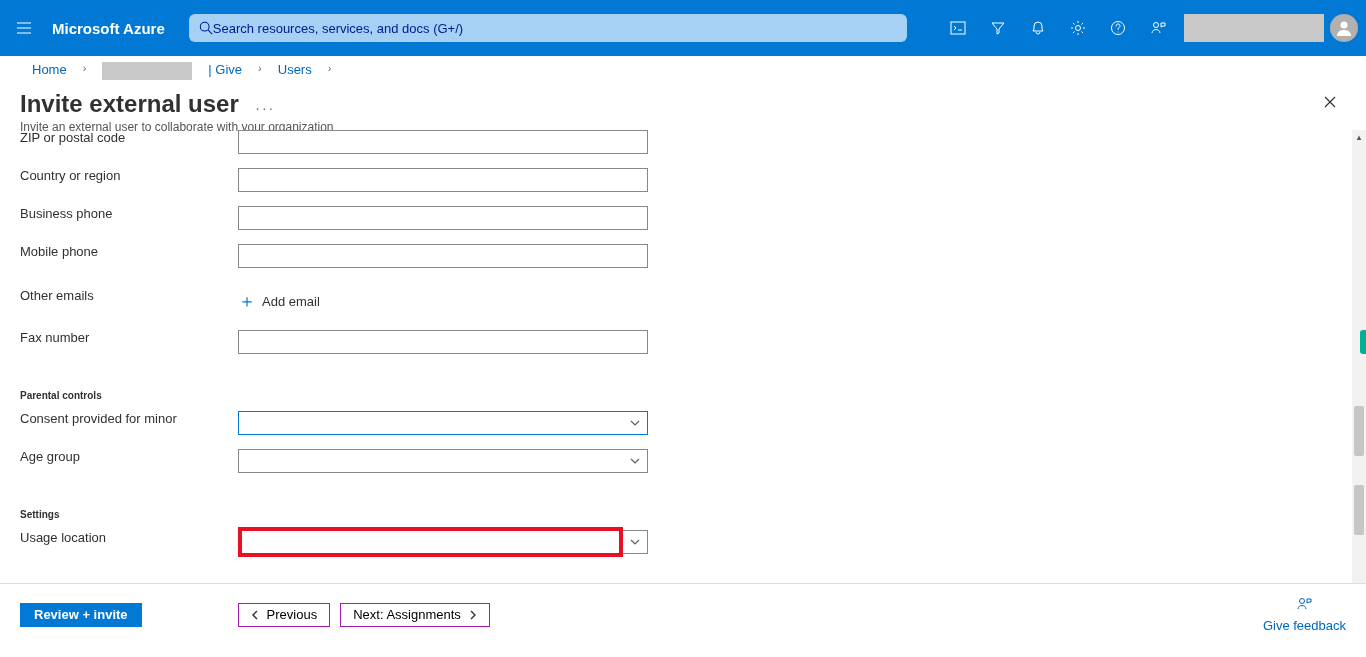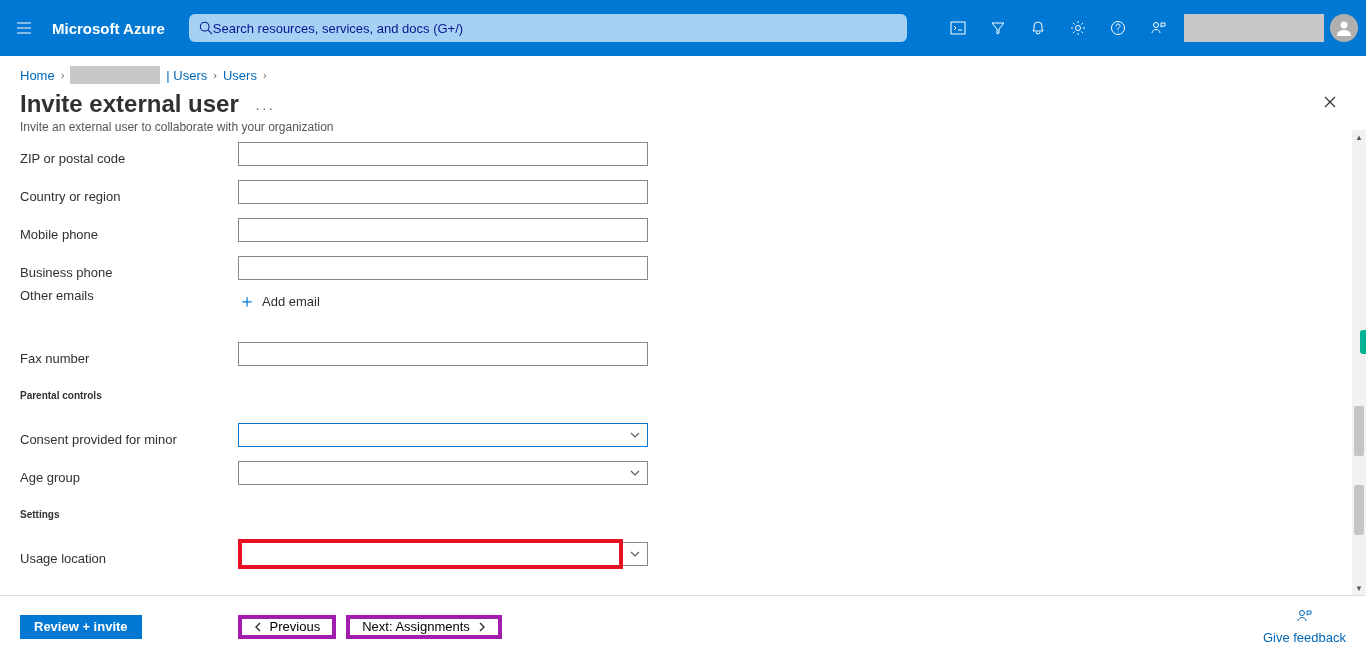--- a/index.html
+++ b/index.html
@@ -11,56 +11,56 @@
 .brand { font-size: 15px; font-weight: 600; padding: 0 16px 0 4px; white-space: nowrap; cursor: pointer; }
 .search-wrap { flex: 0 0 718px; height: 28px; background: #a6d1f5; border-radius: 6px; display: flex; align-items: center; padding: 0 10px; color: #00188f; margin-left: 8px; }
 .search-wrap input { flex: 1; border: none; background: transparent; outline: none; font-size: 13px; color: #00188f; }
 .search-wrap input::placeholder { color: #00188f; }
 .icon-row { display: flex; align-items: center; height: 100%; margin-left: auto; }
 .icon-btn { width: 40px; height: 40px; display: flex; align-items: center; justify-content: center; cursor: pointer; }
 .account-area { width: 140px; height: 28px; background: #c8c8c8; margin: 0 6px; }
 .avatar { width: 28px; height: 28px; border-radius: 50%; background: #b0b0b0; display: flex; align-items: center; justify-content: center; margin-right: 8px; }
 
 
-.breadcrumb { display: flex; align-items: center; height: 32px; padding: 6px 20px 0; font-size: 13px; gap: 6px; }
+.breadcrumb { display: flex; align-items: flex-start; height: 32px; padding: 6px 32px 0; font-size: 13px; gap: 16px; }
 .breadcrumb a { color: #0067b8; text-decoration: none; cursor: pointer; }
 .breadcrumb .chev { color: #666; font-size: 11px; }
 .bc-redact { display: inline-block; width: 90px; height: 18px; background: #c8c8c8; vertical-align: middle; }
 
 
 .pagehead { padding: 2px 20px 8px; position: relative; }
 .pagehead h1 { font-size: 24px; font-weight: 600; display: inline-block; }
 .pagehead .more { display: inline-block; margin-left: 12px; color: #666; cursor: pointer; letter-spacing: 2px; font-size: 14px; vertical-align: middle; }
 .pagehead .closex { position: absolute; right: 28px; top: 6px; cursor: pointer; }
 .subtitle { font-size: 12px; color: #555; margin-top: 2px; }
 
 
 .form-scroll { position: absolute; top: 130px; bottom: 62px; left: 0; right: 12px; overflow-y: auto; }
 .form-inner { padding: 0 20px; }
-.row { display: flex; align-items: flex-end; min-height: 36px; margin-bottom: 2px; }
+.row { display: flex; align-items: flex-start; min-height: 36px; margin-bottom: 2px; }
 .row label { width: 218px; font-size: 13px; color: #323130; }
 .row .ctrl { width: 410px; }
 .txt { width: 100%; height: 24px; border: 1px solid #8a8886; padding: 0 6px; font-size: 13px; outline: none; background: #fff; }
 .sel { width: 100%; height: 24px; border: 1px solid #8a8886; background: #fff; display: flex; align-items: center; justify-content: flex-end; padding: 0 6px; cursor: pointer; }
 .sel.focused { border: 1px solid #0078d4; }
 .sel .chev-d svg { width: 12px; height: 12px; }
 .add-email { display: inline-flex; align-items: center; gap: 6px; color: #323130; font-size: 13px; cursor: pointer; padding: 4px 0; }
 .add-email .plus { color: #0078d4; font-size: 18px; font-weight: 300; line-height: 1; }
 
 .sect { font-size: 10px; font-weight: 600; margin: 24px 0 10px; }
 
 
 .usage-ctrl { position: relative; width: 410px; }
 .usage-ctrl .highlight-box { position: absolute; left: 0; top: -3px; width: 385px; height: 30px; border: 4px solid #e81123; pointer-events: none; z-index: 2; }
 .usage-ctrl .sel { position: relative; }
 
 
-.footer { position: absolute; left: 0; right: 0; bottom: 0; height: 62px; border-top: 1px solid #e1dfdd; display: flex; align-items: center; padding: 0 20px; background: #fff; }
+.footer { position: absolute; left: 0; right: 0; bottom: 12px; height: 62px; border-top: 1px solid #e1dfdd; display: flex; align-items: center; padding: 0 20px; background: #fff; }
 .btn-primary { background: #0078d4; color: #fff; border: none; height: 24px; padding: 0 14px; font-size: 13px; font-weight: 600; cursor: pointer; margin-right: 16px; }
-.btn-secondary { background: #fff; border: 4px solid #a21caf; height: 24px; padding: 0 12px; font-size: 13px; cursor: pointer; display: inline-flex; align-items: center; gap: 6px; margin-right: 10px; }
+.btn-secondary { background: #fff; border: 1px solid #a21caf; height: 24px; padding: 0 12px; font-size: 13px; cursor: pointer; display: inline-flex; align-items: center; gap: 6px; margin-right: 10px; }
 .feedback { margin-left: auto; color: #0067b8; font-size: 13px; display: inline-flex; align-items: center; gap: 6px; cursor: pointer; flex-direction: column; }
 
 
 .fake-scroll { position: absolute; right: 0; top: 130px; bottom: 62px; width: 14px; background: #f3f2f1; }
 .fake-scroll .arrow-up, .fake-scroll .arrow-down { height: 14px; display:flex; align-items:center; justify-content:center; color:#555; font-size:9px; cursor:pointer; }
 .fake-scroll .track { position:absolute; top:14px; bottom:14px; left:0; right:0; }
 .fake-scroll .thumb { position:absolute; right:2px; width:10px; background:#c8c6c4; border-radius:2px; }
 .fake-scroll .thumb.t1 { top: 60%; height: 50px; }
 .fake-scroll .thumb.t2 { top: 78%; height: 50px; }
 .green-tab { position:absolute; right:0; top:330px; width:6px; height:24px; background:#00b294; border-radius:3px 0 0 3px; }
@@ -126,21 +126,21 @@
           <path d="M3 18c0-4 3-6 7-6s7 2 7 6" fill="#fff"></path>
         </svg>
     </div>
   </div>
 </div>
 
 <div class="breadcrumb">
   <a>Home</a>
   <span class="chev">›</span>
   <a><span class="bc-redact"></span></a>
-  <a>| Users</a>
+  <a>| Give</a>
   <span class="chev">›</span>
   <a>Users</a>
   <span class="chev">›</span>
 </div>
 
 <div class="pagehead">
   <h1>Invite external user</h1>
   <span class="more">···</span>
   <span class="closex">
     <svg width="16" height="16" viewBox="0 0 16 16">
@@ -157,26 +157,26 @@
       <label>ZIP or postal code</label>
       <div class="ctrl"><input class="txt" type="text" value="" style=""></div>
     </div>
 
     <div class="row">
       <label>Country or region</label>
       <div class="ctrl"><input class="txt" type="text" value="" style=""></div>
     </div>
 
     <div class="row">
+      <label>Business phone</label>
+      <div class="ctrl"><input class="txt" type="text" value="" style=""></div>
+    </div>
+
+    <div class="row">
       <label>Mobile phone</label>
-      <div class="ctrl"><input class="txt" type="text" value="" style=""></div>
-    </div>
-
-    <div class="row">
-      <label>Business phone</label>
       <div class="ctrl"><input class="txt" type="text" value="" style=""></div>
     </div>
 
     <div class="row" style="align-items:flex-start; padding-top:6px;">
       <label>Other emails</label>
       <div class="ctrl">
         <span class="add-email">
           <span class="plus">＋</span>
           <span>Add email</span>
         </span>

